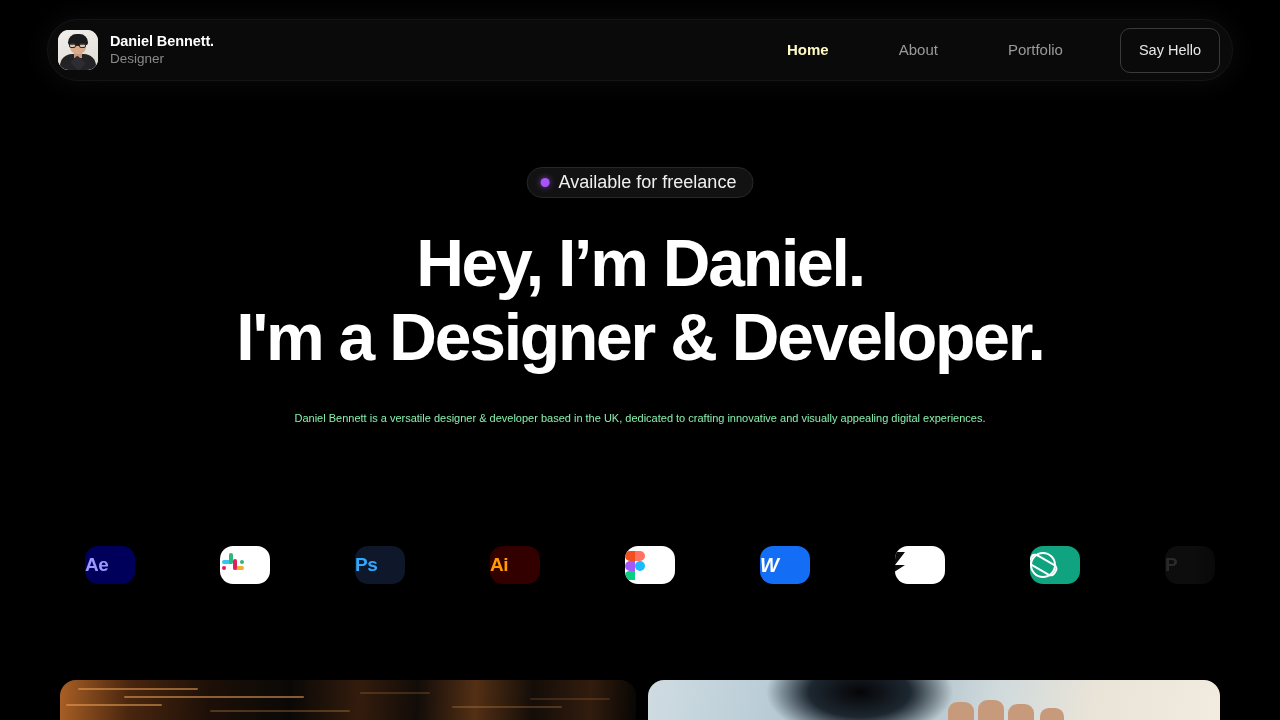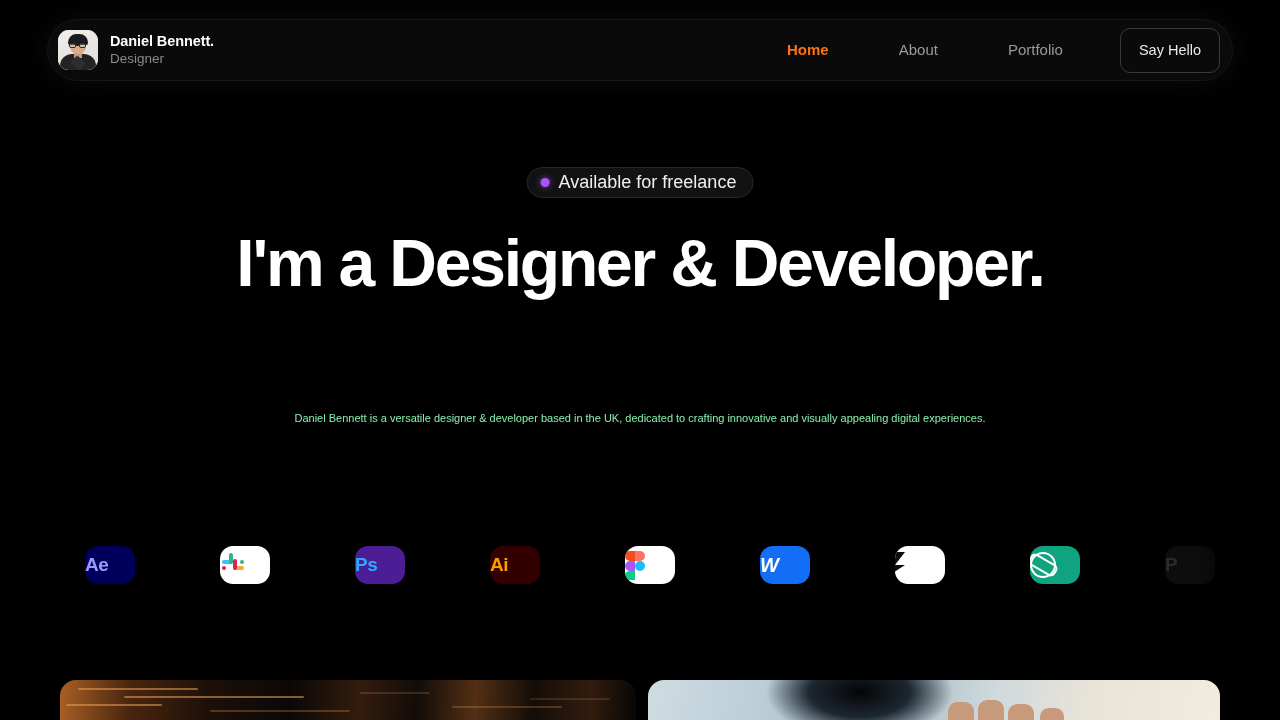--- a/index.html
+++ b/index.html
@@ -41,21 +41,21 @@
 
   .brand-text { display:flex; flex-direction:column; justify-content:center; gap:1px; }
   .brand-name { font-size:14.5px; font-weight:700; color:#fff; letter-spacing:-0.1px; line-height:1.15; }
   .brand-role { font-size:13.5px; font-weight:400; color:#8a8a8a; line-height:1.15; }
 
   .nav { display:flex; align-items:center; gap:0; }
   .nav-link {
     font-size:15px; color:#9a9a9a; text-decoration:none;
     padding:0 35px; line-height:60px; white-space:nowrap;
   }
-  .nav-link.active { color:#f97316; font-weight:700; }
+  .nav-link.active { color:#fef9c3; font-weight:700; }
   .say-hello {
     margin-left:22px; height:45px; padding:0 18px;
     display:flex; align-items:center; justify-content:center;
     border:1px solid #3a3a3a; border-radius:10px;
     background:transparent; color:#e8e8e8; font-size:14.5px;
     font-family:"Liberation Sans", sans-serif; cursor:pointer; white-space:nowrap;
   }
 
   
   .hero { position:absolute; left:0; top:0; width:1280px; text-align:center; }
@@ -86,21 +86,21 @@
   .marquee { position:absolute; left:0; top:540px; width:1280px; height:50px; overflow:hidden; }
   .marquee-track { display:flex; align-items:center; height:50px; }
   .tool { width:50px; height:38px; border-radius:13px; flex:none;
     display:flex; align-items:center; justify-content:flex-start;
     position:relative; overflow:hidden; }
   .tool-gap { width:85px; flex:none; }
   .tool-label { font-size:19px; font-weight:700; letter-spacing:-0.5px; }
 
   .t-ae { background:#00005b; }
   .t-ae .tool-label { color:#9999ff; }
-  .t-ps { background:#4c1d95; }
+  .t-ps { background:#0f172a; }
   .t-ps .tool-label { color:#31a8ff; }
   .t-ai { background:#330000; }
   .t-ai .tool-label { color:#ff9a00; }
   .t-slack { background:#fff; }
   .t-figma { background:#fff; }
   .t-webflow { background:#146ef5; }
   .t-framer { background:#fff; }
   .t-gpt { background:#10a37f; }
   .t-pr { background:#0d0d0d; }
   .t-pr .tool-label { color:#2a2a2a; }
@@ -202,20 +202,21 @@
   </div>
 
   <div class="hero">
 
     <div class="badge">
       <span class="badge-dot"></span>
       <span class="badge-text">Available for freelance</span>
     </div>
 
     <h1 class="headline">
+      <span class="l1">Hey, I’m Daniel.</span>
       <span class="l2">I'm a Designer &amp; Developer.</span>
     </h1>
 
     <p class="subtitle">Daniel Bennett is a versatile designer &amp; developer based in the UK, dedicated to crafting innovative and visually appealing digital experiences.</p>
 
   </div>
 
   <div class="marquee">
     <div class="marquee-track">
 

